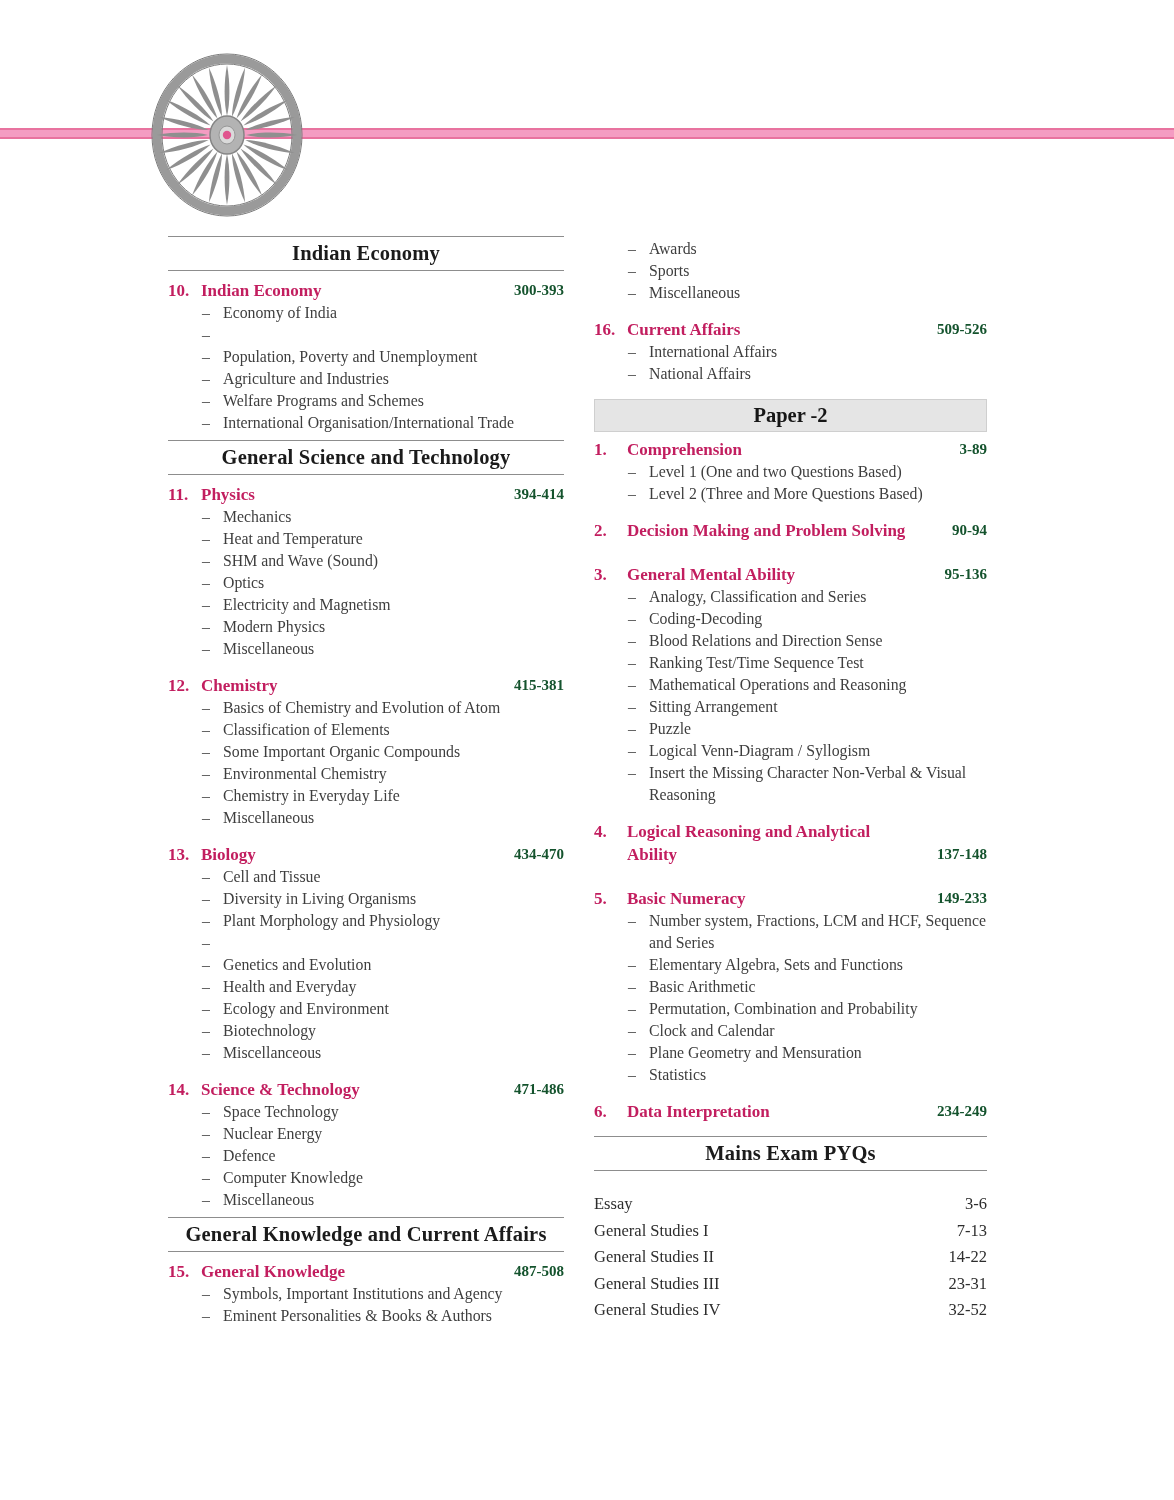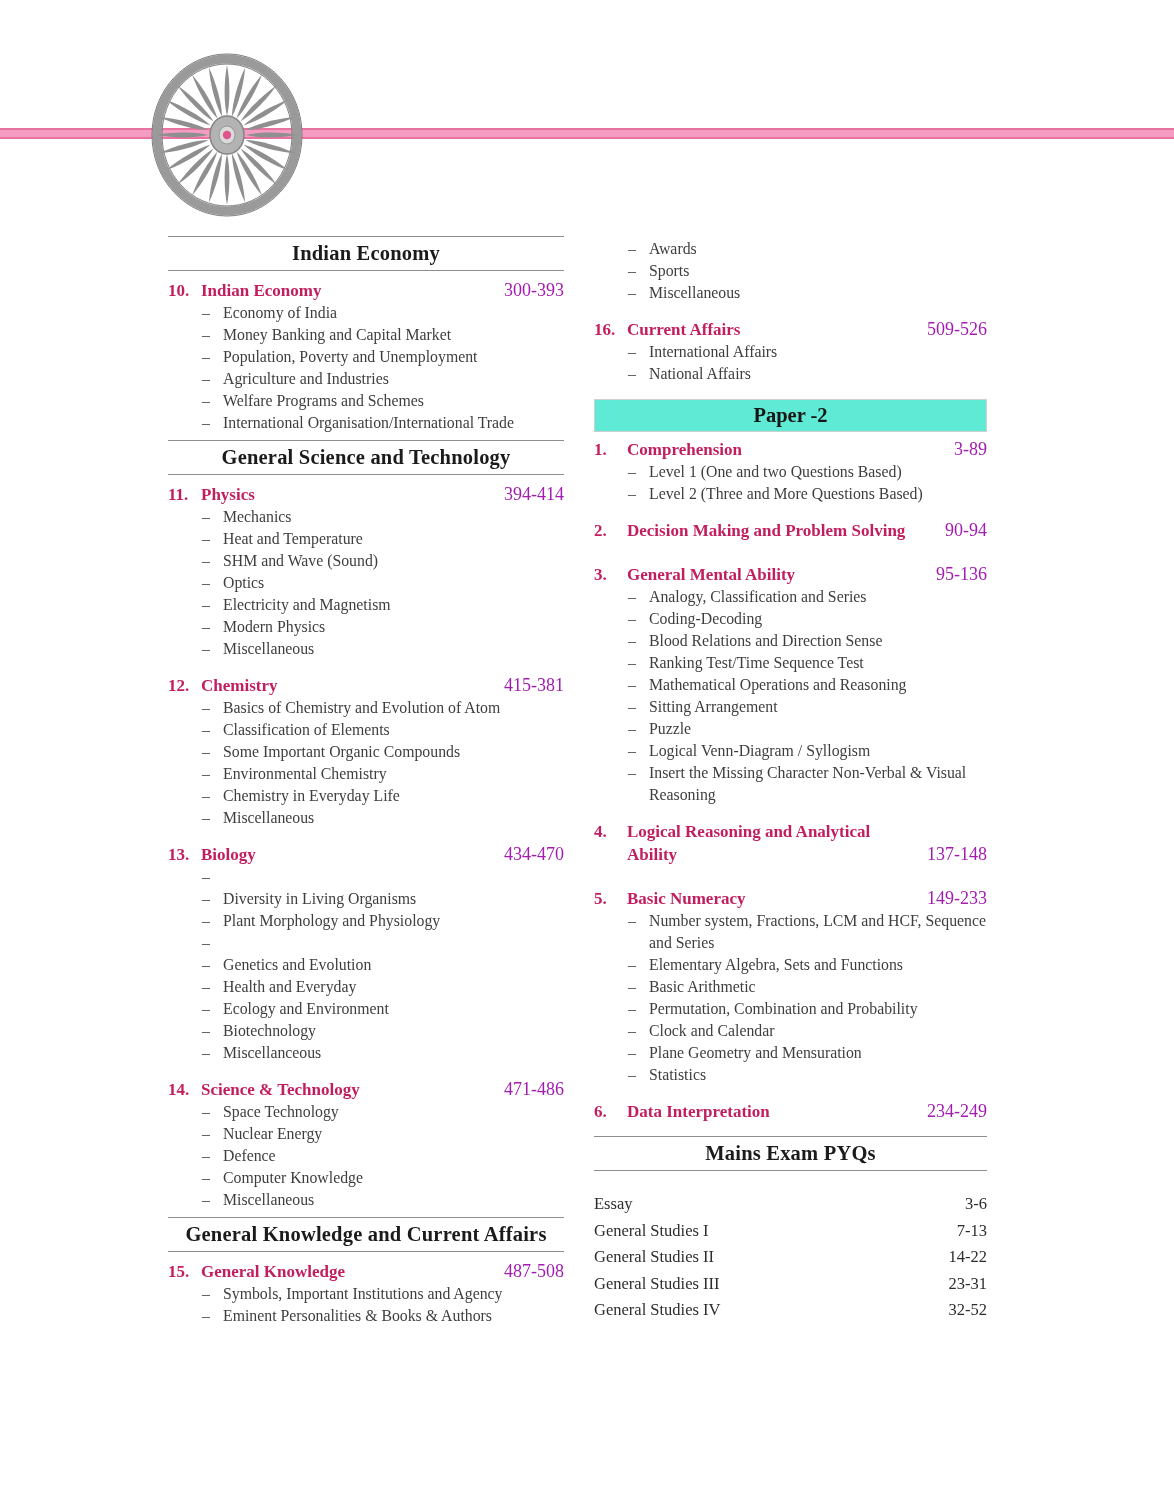--- a/index.html
+++ b/index.html
@@ -21,31 +21,31 @@
   .col-left{left:168px;width:396px;}
   .col-right{left:594px;width:393px;}
 
   .ruled-header{
     border-top:1px solid #8d8d8d;border-bottom:1px solid #8d8d8d;
     text-align:center;font-weight:bold;font-size:20.5px;line-height:23px;
     color:#1b1b1b;padding:5px 0;margin:6px 0 8px;letter-spacing:.2px;
   }
   .col > .ruled-header:first-child{margin-top:0;}
   .band-header{
-    background:#5eead4;border:1px solid #cfcfcf;
+    background:#e5e5e5;border:1px solid #cfcfcf;
     text-align:center;font-weight:bold;font-size:20.5px;line-height:23px;
     color:#161616;padding:4px 0;margin:14px 0 6px;
   }
   .chapter{margin-top:14px;}
   .ruled-header + .chapter,.band-header + .chapter{margin-top:6px;}
   .chapter.empty{padding-bottom:7px;}
   .ch-row{display:flex;align-items:center;line-height:23px;}
   .ch-num{flex:none;width:33px;font-weight:bold;font-size:17px;color:#c21e5f;}
   .ch-title{flex:1;font-weight:bold;font-size:17px;color:#c21e5f;}
-  .ch-pages{flex:none;font-weight:normal;font-size:18px;color:#a21caf;padding-left:8px;}
+  .ch-pages{flex:none;font-weight:bold;font-size:15px;color:#14532d;padding-left:8px;}
   .sub{display:flex;line-height:22px;font-size:15.8px;color:#3e3e3e;}
   .sub .dash{flex:none;width:21px;margin-left:34px;color:#4a4a4a;}
   .sub .txt{flex:1;}
   .plain-items{margin-top:2px;}
   .page-list{margin-top:20px;}
   .pyq-row{display:flex;justify-content:space-between;align-items:baseline;
     line-height:26.5px;font-size:16.5px;color:#2d2d2d;}
   .pyq-label{flex:1;}
   .pyq-pages{flex:none;padding-left:10px;}
 </style>
@@ -96,21 +96,20 @@
         <span class="ch-num">10.</span>
         <span class="ch-title">Indian Economy</span>
         <span class="ch-pages">300-393</span>
       </div>
       <div class="sub">
         <span class="dash">–</span>
         <span class="txt">Economy of India</span>
       </div>
       <div class="sub">
         <span class="dash">–</span>
-        <span class="txt">Money Banking and Capital Market</span>
       </div>
       <div class="sub">
         <span class="dash">–</span>
         <span class="txt">Population, Poverty and Unemployment</span>
       </div>
       <div class="sub">
         <span class="dash">–</span>
         <span class="txt">Agriculture and Industries</span>
       </div>
       <div class="sub">
@@ -190,20 +189,21 @@
       </div>
     </div>
     <div class="chapter">
       <div class="ch-row">
         <span class="ch-num">13.</span>
         <span class="ch-title">Biology</span>
         <span class="ch-pages">434-470</span>
       </div>
       <div class="sub">
         <span class="dash">–</span>
+        <span class="txt">Cell and Tissue</span>
       </div>
       <div class="sub">
         <span class="dash">–</span>
         <span class="txt">Diversity in Living Organisms</span>
       </div>
       <div class="sub">
         <span class="dash">–</span>
         <span class="txt">Plant Morphology and Physiology</span>
       </div>
       <div class="sub">

